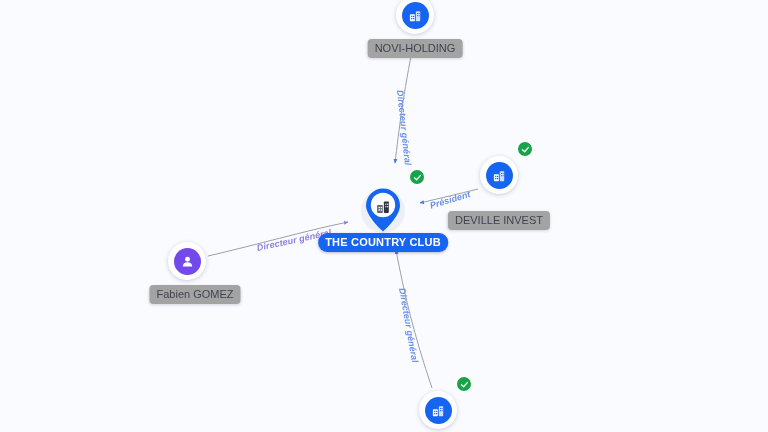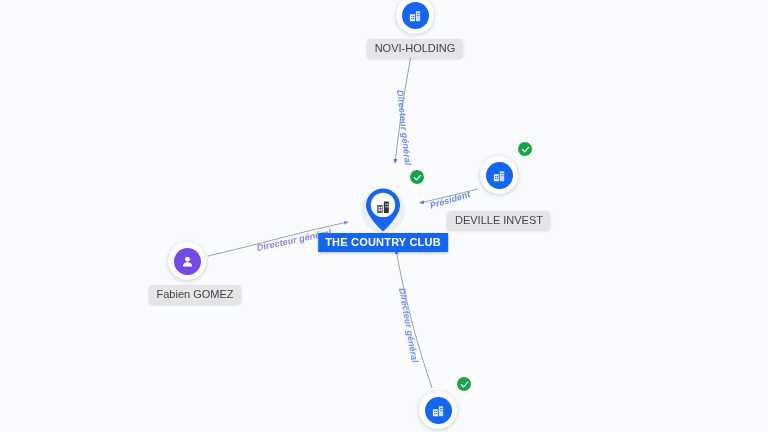--- a/index.html
+++ b/index.html
@@ -109,30 +109,30 @@
   
   .node-label {
     position: absolute;
     left: 50%;
     transform: translateX(-50%);
     white-space: nowrap;
     font-size: 11px;
     line-height: 13px;
     padding: 3px 7px;
     border-radius: 4px;
-    background: #e5e5e5;
+    background: #a3a3a3;
     color: #404450;
     box-shadow: 0 1px 3px rgba(20,40,90,0.18);
   }
   .node-label.primary {
     background: #1565f0;
     color: #ffffff;
     font-weight: bold;
     letter-spacing: .2px;
-    border-radius: 0;
+    border-radius: 9px;
     box-shadow: 0 1px 3px rgba(20,40,90,0.3);
   }
 
   
   .edge-label {
     position: absolute;
     white-space: nowrap;
     font-size: 9px;
     font-style: italic;
     font-weight: bold;

